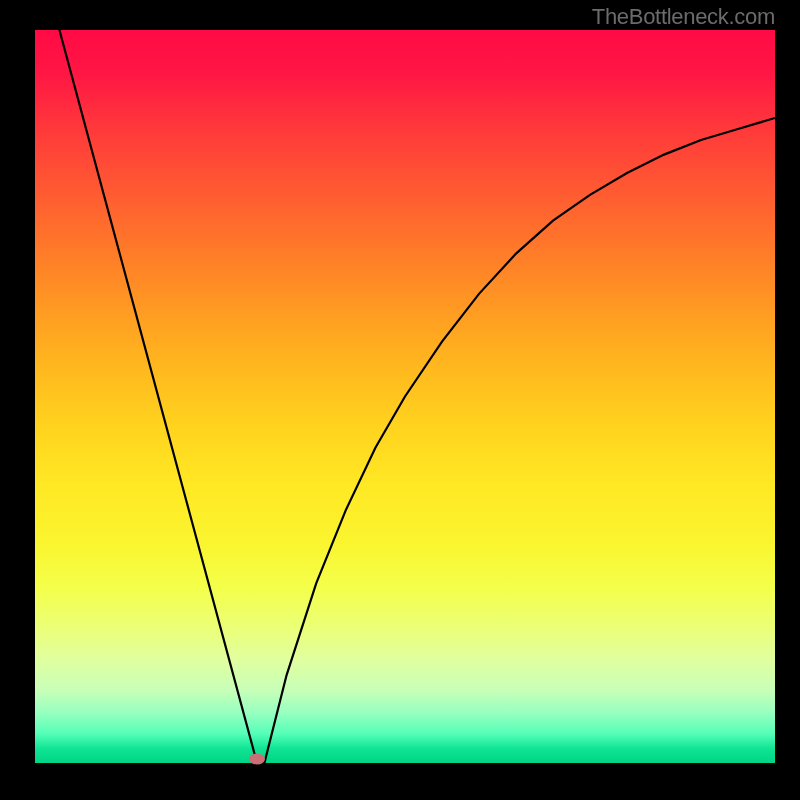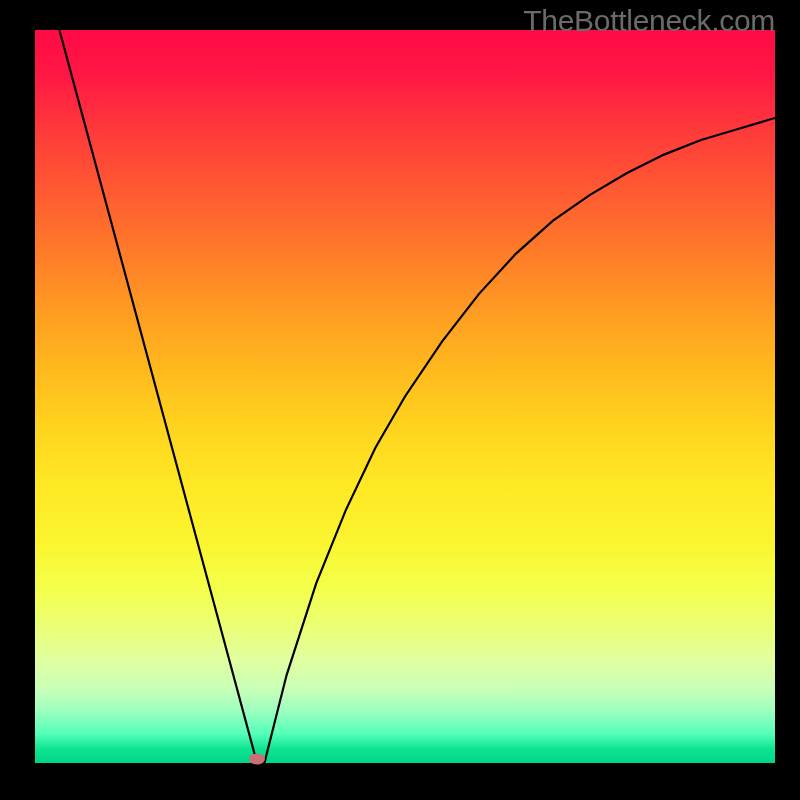--- a/index.html
+++ b/index.html
@@ -8,21 +8,21 @@
     height: 800px;
     background: #000;
     position: relative;
     overflow: hidden;
   }
   .watermark {
     position: absolute;
     top: 4px;
     right: 25px;
     font-family: Arial, Helvetica, sans-serif;
-    font-size: 30px;
+    font-size: 22px;
     font-weight: 500;
     color: #6b6b6b;
     z-index: 10;
     letter-spacing: -0.3px;
   }
   .plot-area {
     position: absolute;
     left: 35px;
     top: 30px;
     width: 740px;

